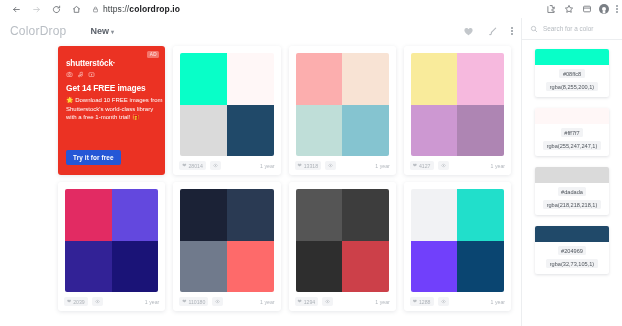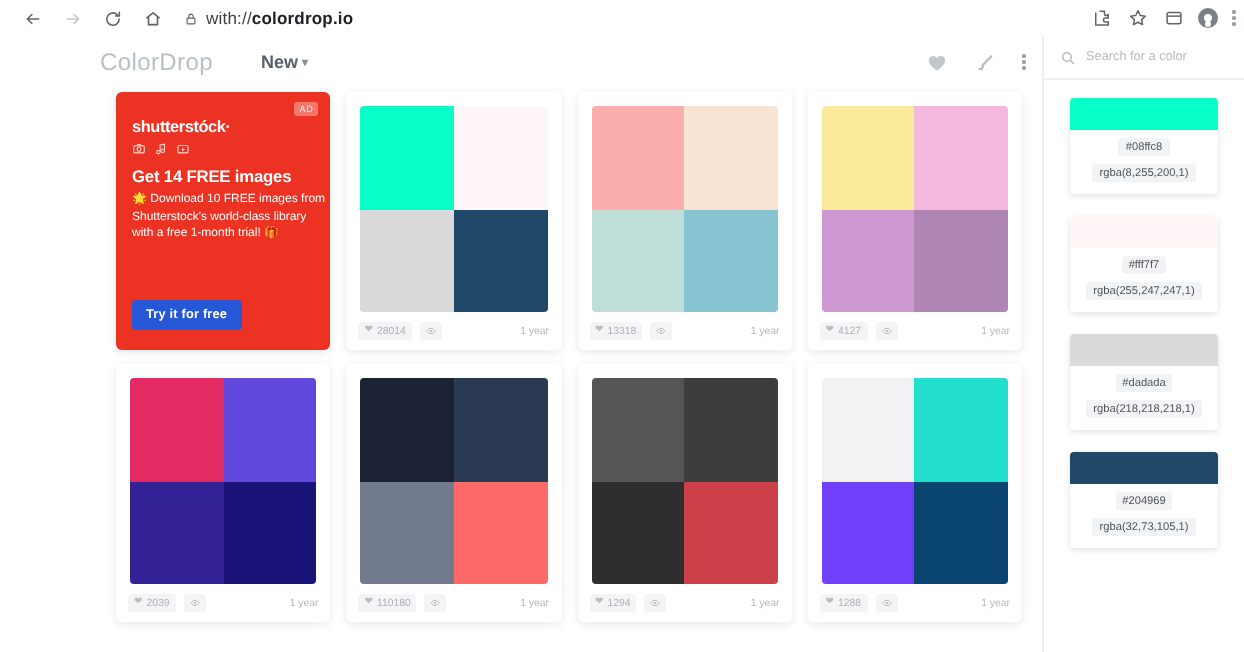--- a/index.html
+++ b/index.html
@@ -68,21 +68,20 @@
     background: #ffffff;
   }
 
   
   .app-header {
     height: 26px;
     display: flex;
     align-items: center;
     padding: 0 10px;
     position: relative;
-    margin-left: 40px;
   }
   .logo {
     font-size: 12px;
     color: #b9bec4;
     letter-spacing: 0.2px;
     font-weight: 400;
   }
   .nav-new {
     margin-left: 24px;
     font-size: 9px;
@@ -298,21 +297,21 @@
         <path d="M2.5 7L8 2.6 13.5 7"></path>
         <path d="M4 6.6V13h8V6.6"></path>
       </svg>
   </div>
   <span class="lock-icon">
     <svg width="7" height="7" viewBox="0 0 16 16" fill="none" stroke="#5f6368" stroke-width="1.3">
         <rect x="3.5" y="7" width="9" height="6.5" rx="1"></rect>
         <path d="M5.5 7V5a2.5 2.5 0 0 1 5 0v2"></path>
       </svg>
   </span>
-  <span class="url-text"><span>with://</span><b>colordrop.io</b></span>
+  <span class="url-text"><span>https://</span><b>colordrop.io</b></span>
 
   <div class="chrome-right">
     <span class="chrome-icon">
       <svg width="10" height="10" viewBox="0 0 16 16" fill="none" stroke="#5f6368" stroke-width="1.2">
           <path d="M6 2.5h4v2a1.5 1.5 0 0 0 3 0V8h-2.2a1.6 1.6 0 0 0 0 3.2H13v2.3H3V3.6"></path>
         </svg>
     </span>
     <span class="chrome-icon">
       <svg width="10" height="10" viewBox="0 0 16 16" fill="none" stroke="#5f6368" stroke-width="1.2" stroke-linejoin="round">
           <path d="M8 2.2l1.8 3.8 4 .5-2.9 2.8.7 4L8 11.4 4.4 13.3l.7-4L2.2 6.5l4-.5z"></path>

